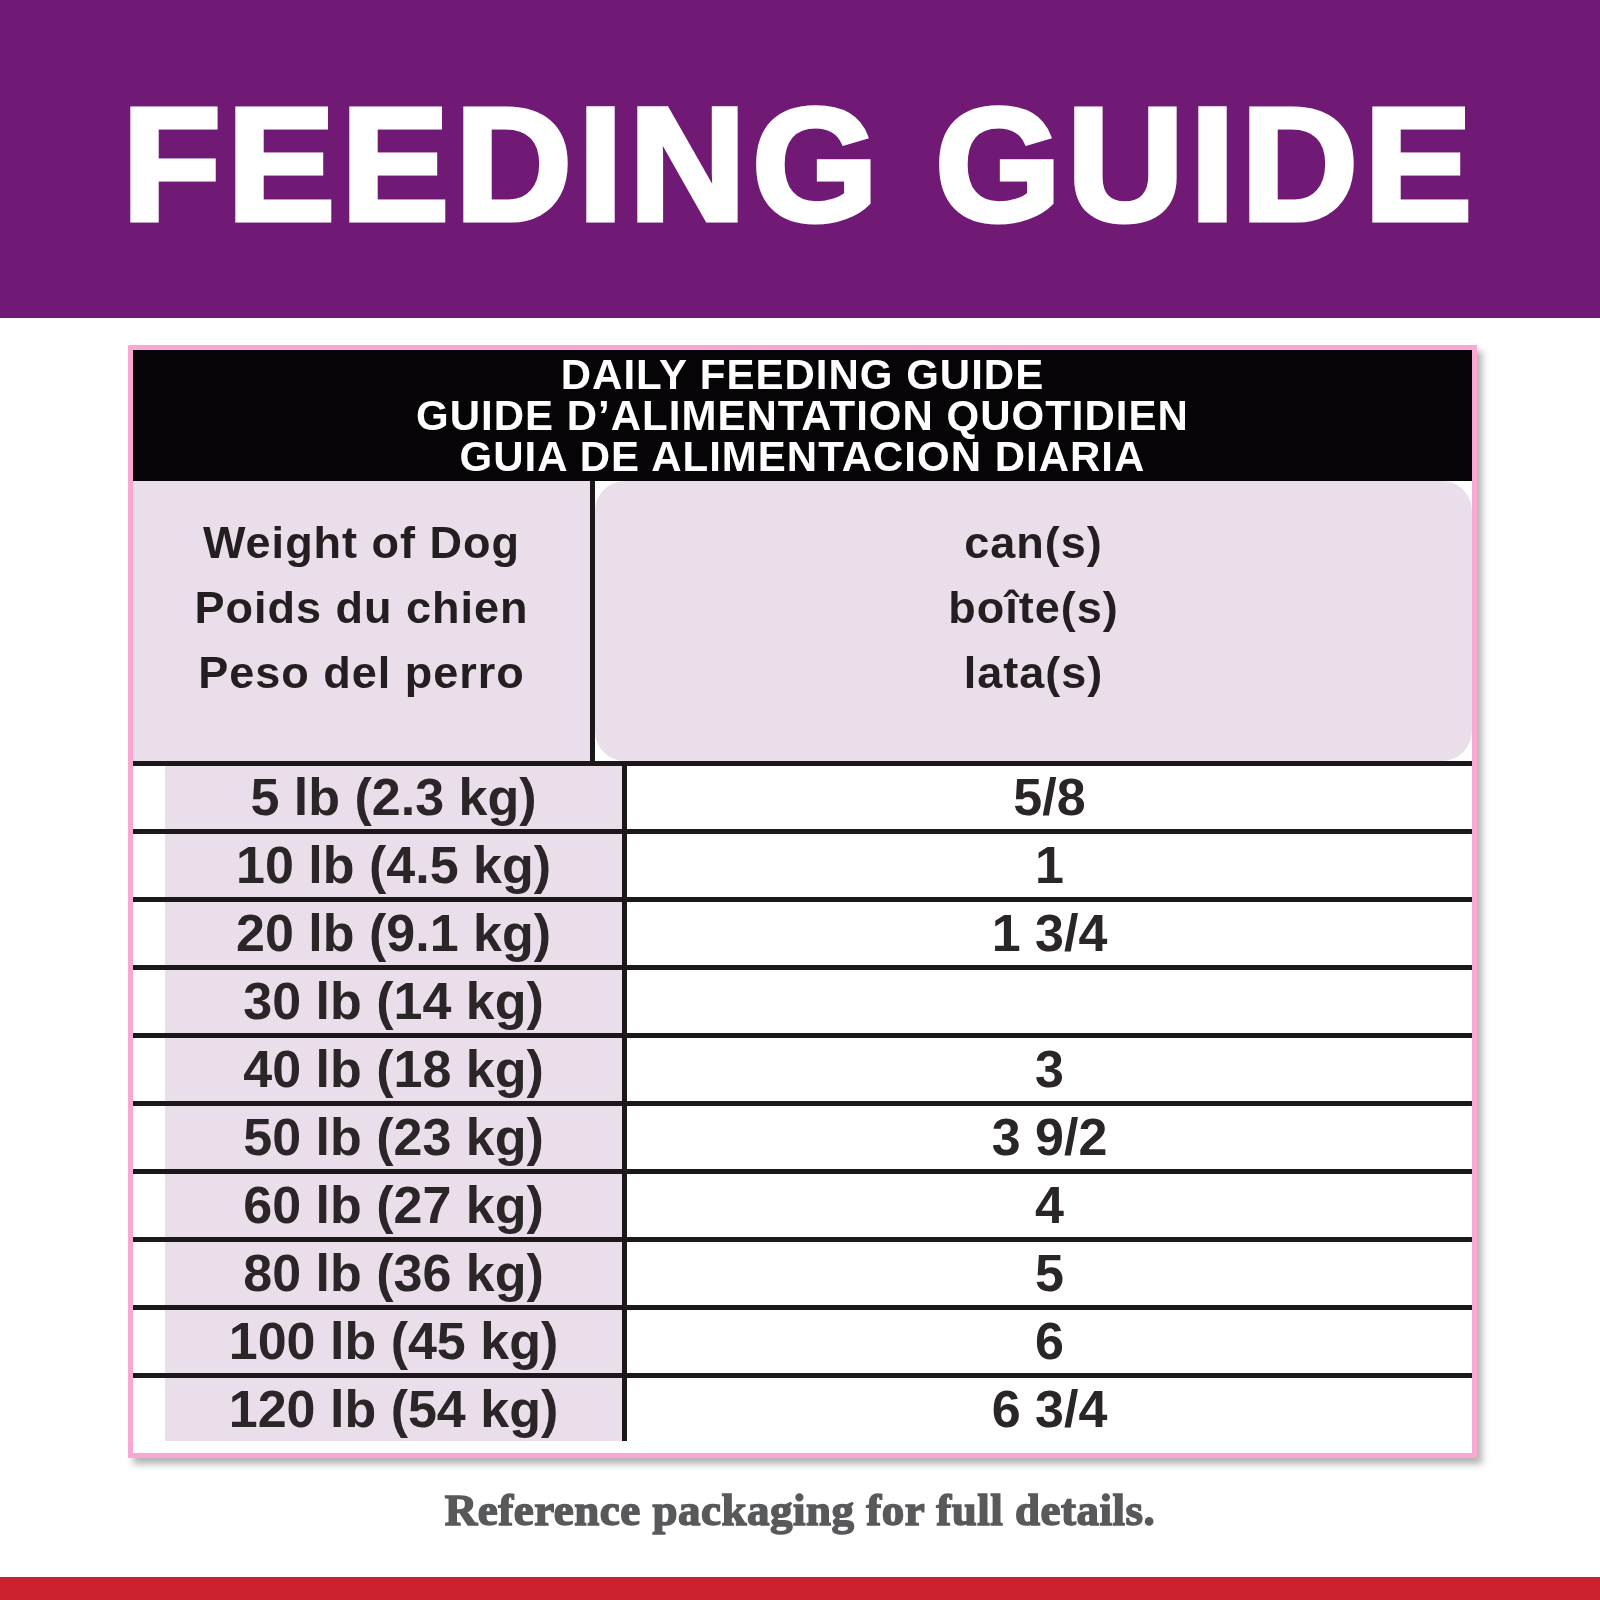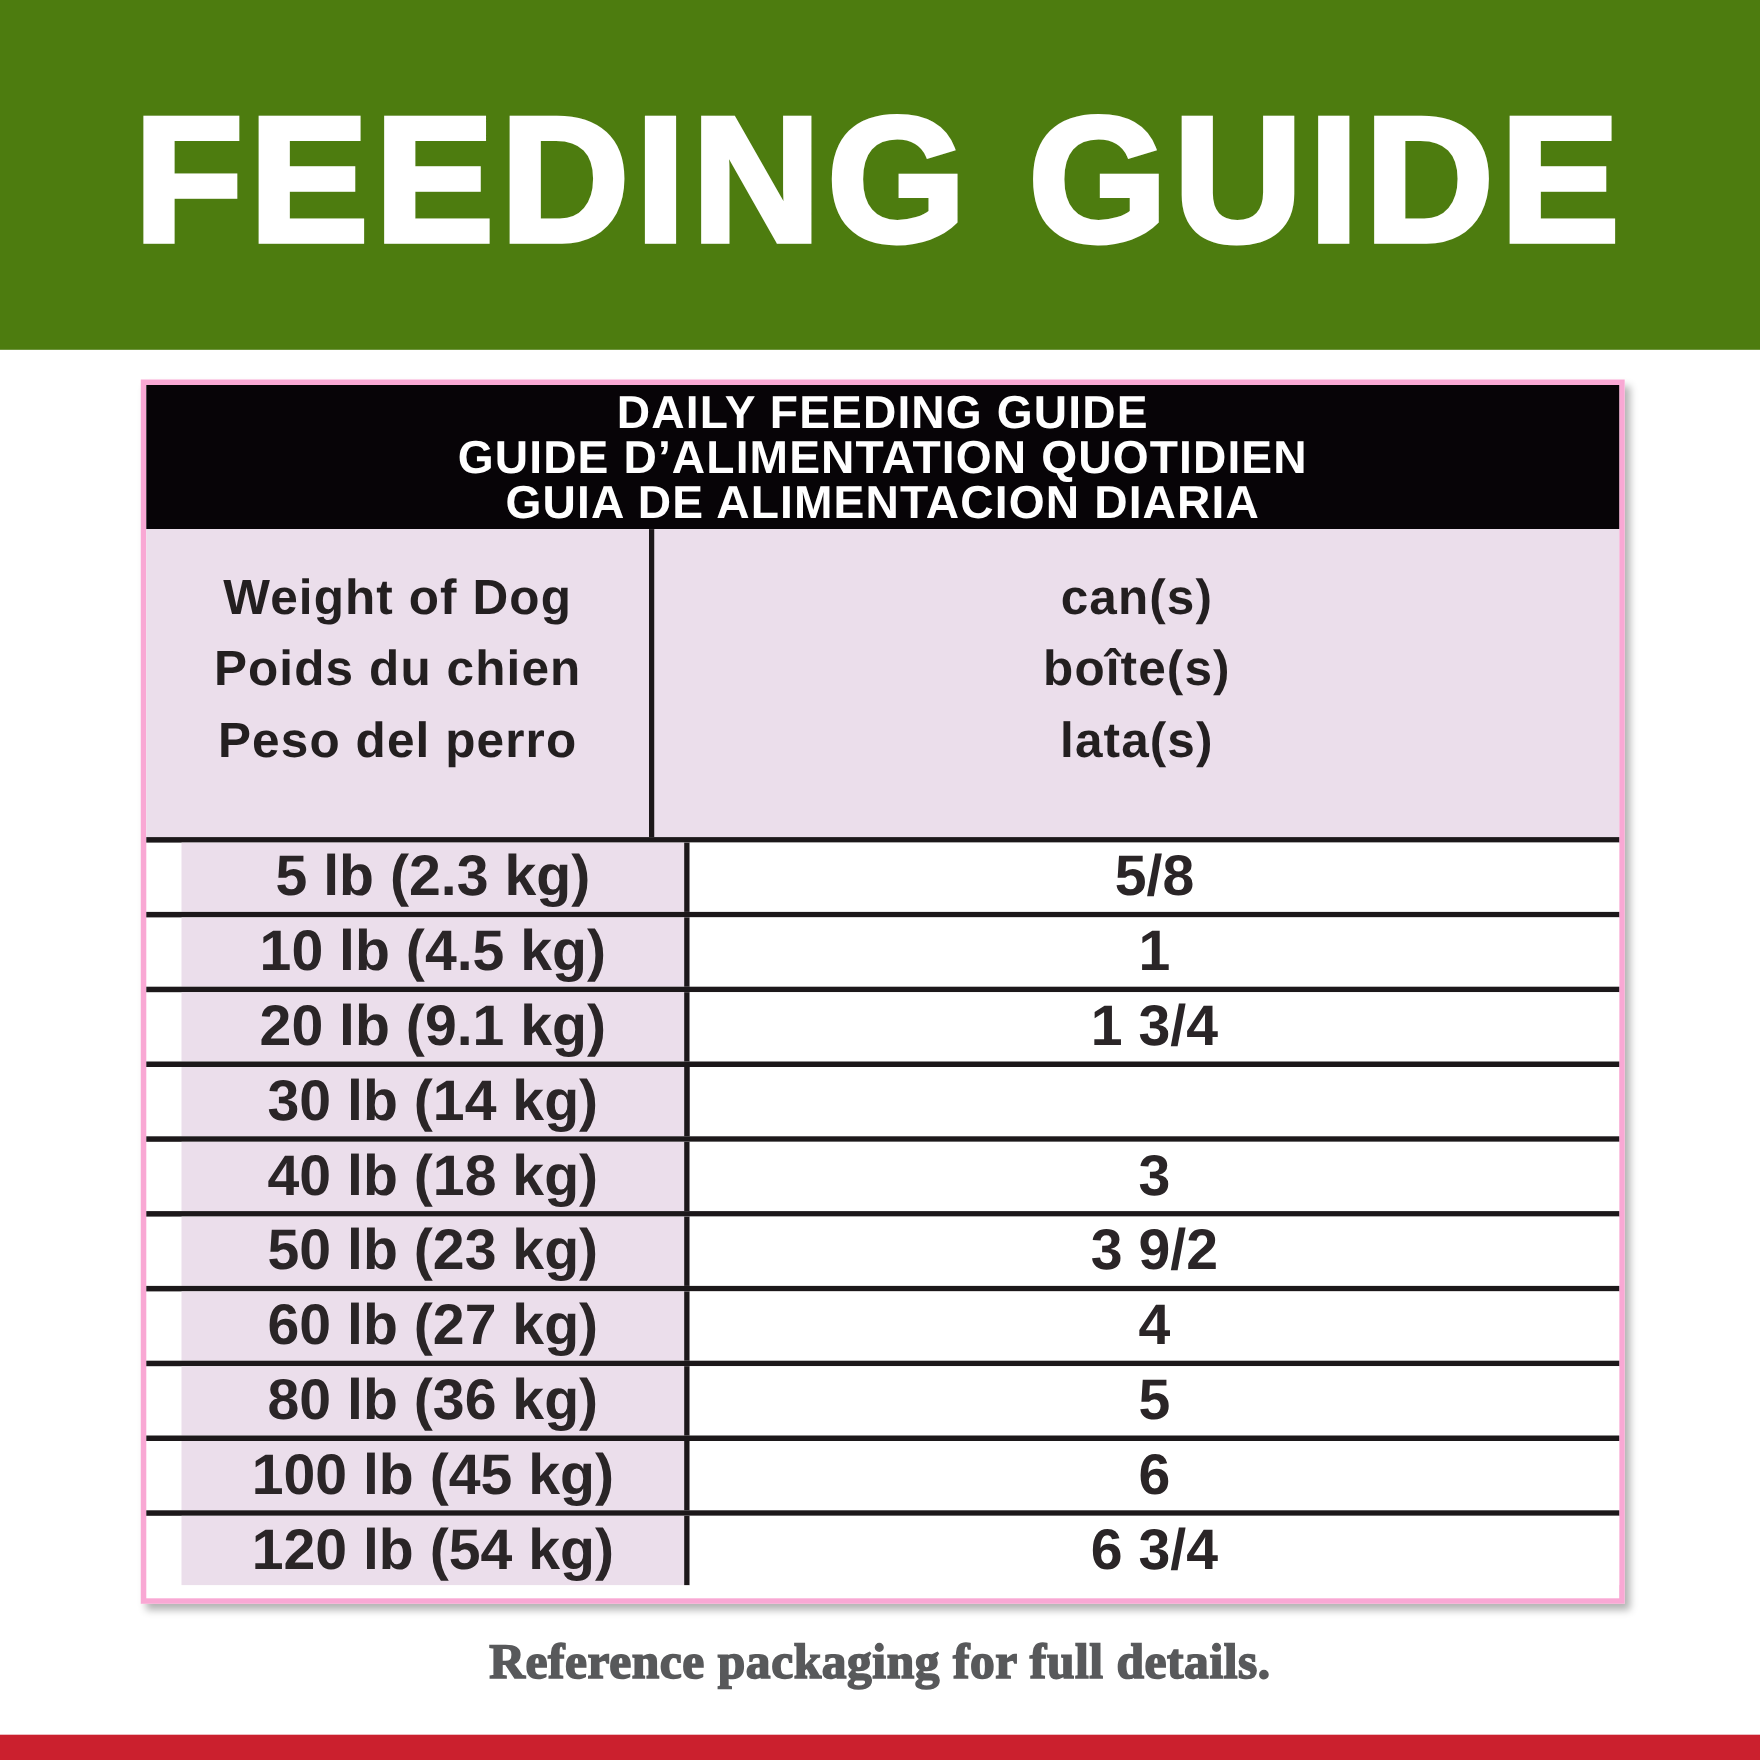--- a/index.html
+++ b/index.html
@@ -14,21 +14,21 @@
     overflow: hidden;
     font-family: "Liberation Sans", "DejaVu Sans", sans-serif;
     color: #231f20;
   }
 
   
   .banner-top {
     position: absolute;
     left: 0; top: 0;
     width: 1600px; height: 318px;
-    background: #4d7c0f;
+    background: #701a75;
     display: flex;
     align-items: center;
     justify-content: center;
   }
   .banner-top .headline {
     color: #ffffff;
     font-size: 162px;
     font-weight: bold;
     letter-spacing: 6px;
     line-height: 1;
@@ -93,20 +93,21 @@
   }
   .cell.left {
     width: 462px;
     flex: 0 0 462px;
     background: #ebdeeb;
     border-right: 5px solid #1c181a;
   }
   .cell.right {
     flex: 1 1 auto;
     background: #ffffff;
+    border-radius: 30px;
   }
   .header-row .cell.right { background: #ebdeeb; }
 
   .header-row .h-line {
     font-size: 45px;
     font-weight: bold;
     line-height: 65px;
     letter-spacing: 1px;
     color: #231f20;
     white-space: nowrap;

